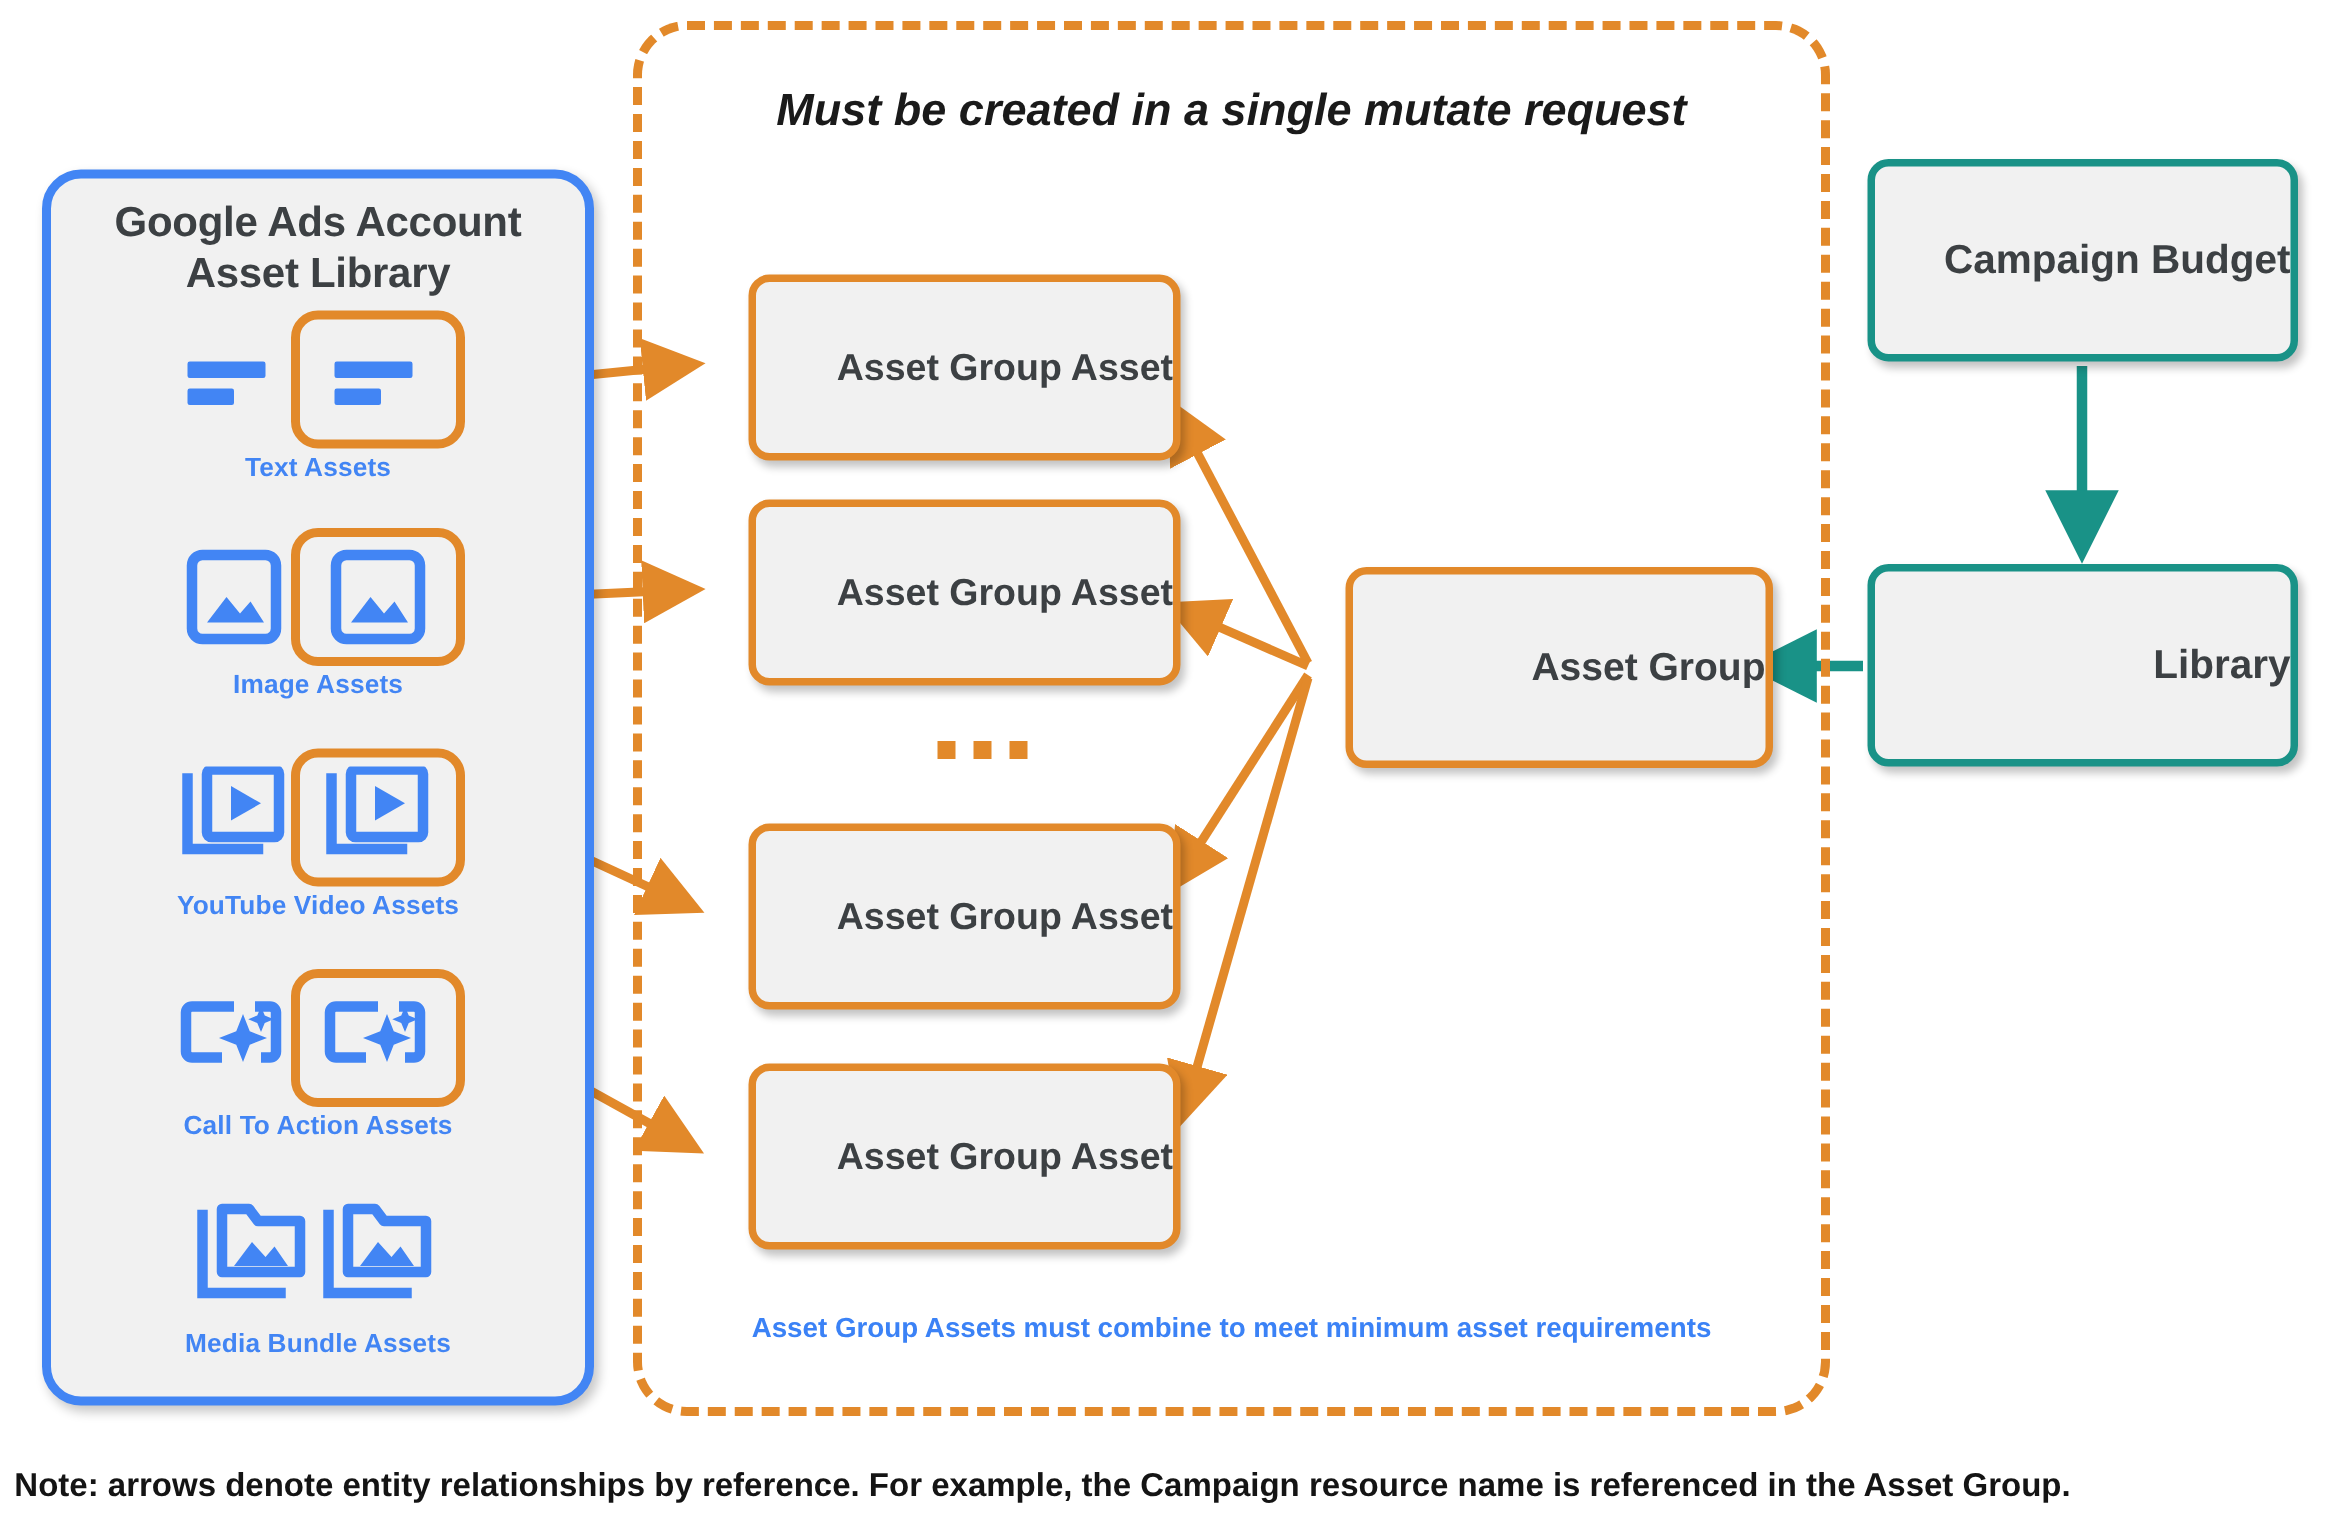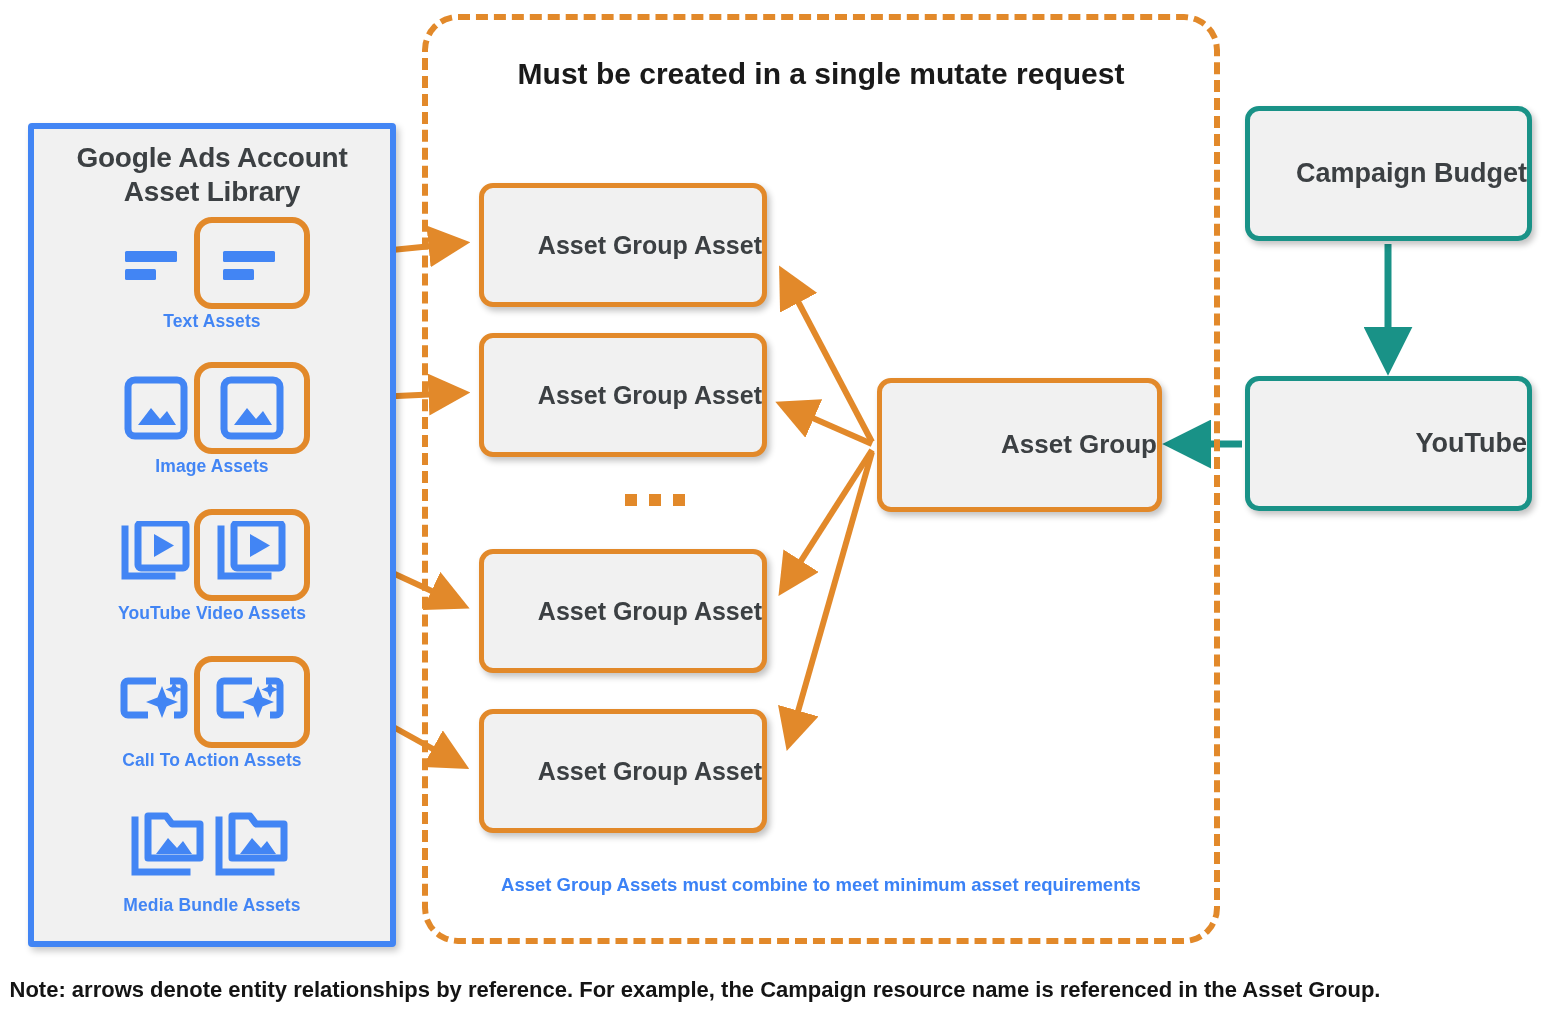--- a/index.html
+++ b/index.html
@@ -17,26 +17,26 @@
     height: 1017px;
     background: #ffffff;
     overflow: hidden;
   }
   #arrow-layer { z-index: 5; }
 
   
   #asset-library {
     position: absolute;
     left: 28px;
-    top: 123px;
+    top: 113px;
     width: 368px;
     height: 824px;
     background: #f1f1f1;
     border: 6px solid #4285f4;
-    border-radius: 4px;
+    border-radius: 26px;
     box-sizing: border-box;
     box-shadow: 3px 4px 7px rgba(0,0,0,0.22);
     z-index: 2;
   }
   #library-title {
     position: absolute;
     left: 0;
     top: 12px;
     width: 100%;
     text-align: center;
@@ -99,20 +99,21 @@
     background: transparent;
     z-index: 1;
   }
   #mutate-heading {
     position: absolute;
     left: 432px;
     top: 54px;
     width: 778px;
     text-align: center;
     font-size: 30px;
+    font-style: italic;
     font-weight: bold;
     color: #1a1a1a;
     line-height: 1.32;
     z-index: 3;
   }
   #mutate-footnote {
     position: absolute;
     left: 432px;
     top: 874px;
     width: 778px;
@@ -132,21 +133,21 @@
     text-align: center;
     background: #f1f1f1;
     box-sizing: border-box;
     border-radius: 14px;
     box-shadow: 3px 4px 6px rgba(0,0,0,0.24);
     color: #3c4043;
     font-weight: bold;
     line-height: 1.2;
     z-index: 6;
   }
-  .node.orange { border: 5px solid #e2892a; }
+  .node.orange { border: 5px solid #e2892a; margin-left: 20px; }
   .node.teal   { border: 5px solid #199287; }
 
   .aga {
     left: 479px;
     width: 288px;
     height: 124px;
     font-size: 25px;
   }
   #aga-1 { top: 183px; }
   #aga-2 { top: 333px; }
@@ -378,19 +379,19 @@
   
   <div class="node orange" id="asset-group-node">
     <span>Asset Group</span>
   </div>
 
   <div class="node teal" id="campaign-budget-node">
     <span>Campaign Budget</span>
   </div>
 
   <div class="node teal" id="campaign-node">
-    <span>YouTube</span>
+    <span>Library</span>
   </div>
 
   
   <div id="footer-note">Note: arrows denote entity relationships by reference. For example, the Campaign resource name is referenced in the Asset Group.</div>
 
 </div>
 
 </body></html>

